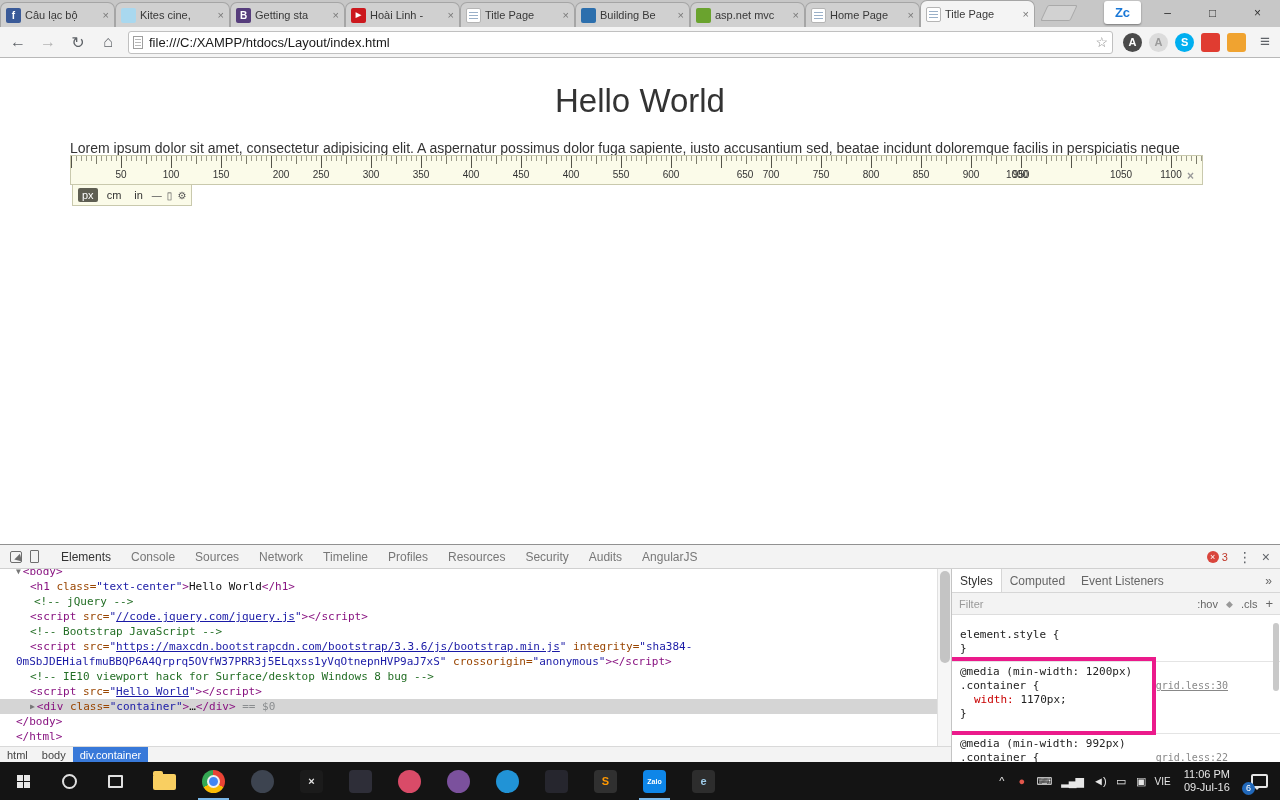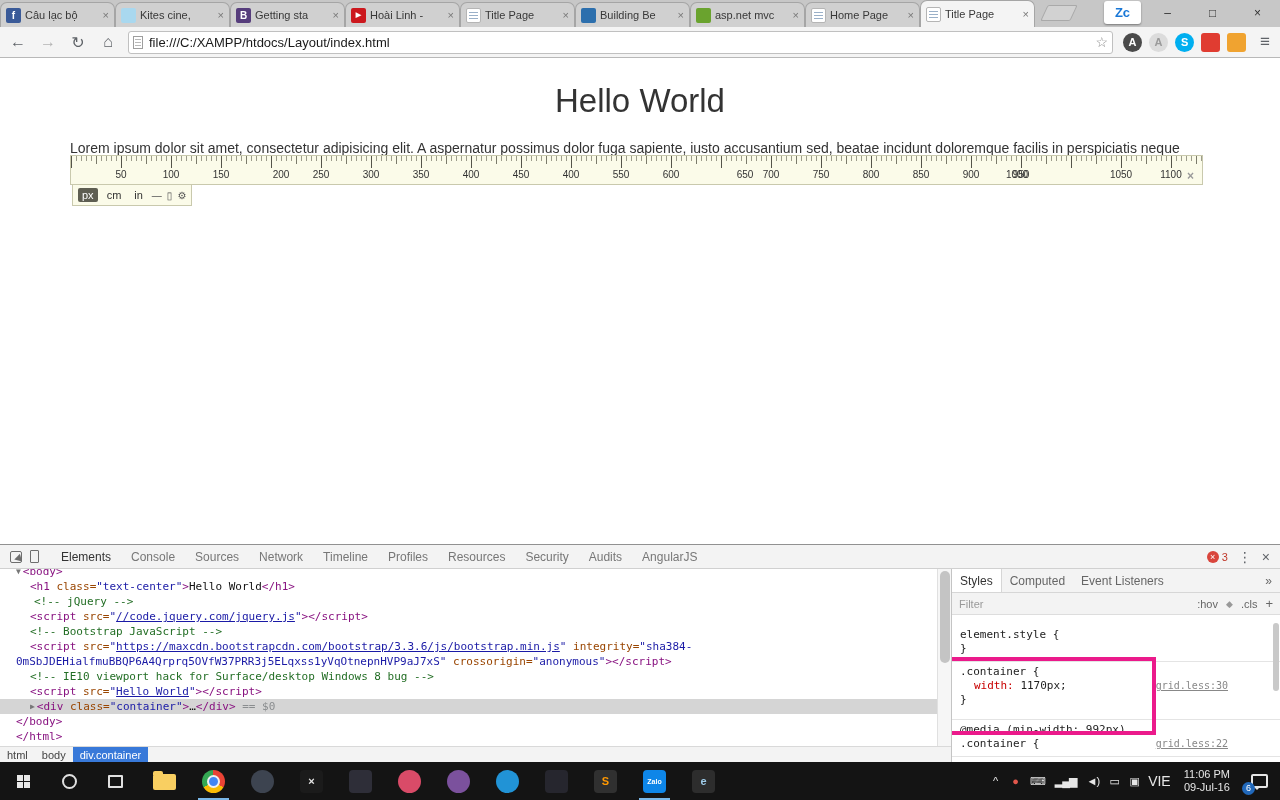--- a/index.html
+++ b/index.html
@@ -116,21 +116,21 @@
 .tb-app.running::after{content:"";position:absolute;left:9px;right:9px;bottom:0;height:2px;background:#7ab8e8}
 .ic-folder{width:23px;height:16px;background:#f9cf61;border-radius:2px;position:relative;margin-top:2px}
 .ic-folder::before{content:"";position:absolute;left:0;top:-3px;width:10px;height:4px;background:#f9cf61;border-radius:2px 2px 0 0}
 .ic-chrome{width:23px;height:23px;border-radius:50%;background:conic-gradient(#ea4335 0 120deg,#fbbc05 120deg 240deg,#34a853 240deg 360deg);position:relative}
 .ic-chrome::after{content:"";position:absolute;inset:5px;background:#4285f4;border:2px solid #f1f1f1;border-radius:50%}
 .ic-app{width:23px;height:23px;display:flex;align-items:center;justify-content:center;font-size:11px;font-weight:bold;color:#fff;overflow:hidden}
 .ic-app.circle{border-radius:50%}
 .ic-app.square{border-radius:4px}
 .tb-tray{margin-left:auto;display:flex;align-items:center;gap:10px;color:#e6e6e6;font-size:11px;padding-right:4px}
 .trayic{min-width:10px;text-align:center;letter-spacing:-1px}
-.tb-lang{color:#e6e6e6;font-size:14px;padding:0 5px}
+.tb-lang{color:#e6e6e6;font-size:10px;padding:0 5px}
 .tb-clock{color:#e6e6e6;font-size:11px;line-height:13px;text-align:center;padding:0 8px}
 .tb-action{width:42px;height:38px;position:relative;display:flex;align-items:center;justify-content:center}
 .bubble{width:17px;height:14px;border:2px solid #e6e6e6;border-radius:2px;position:relative}
 .bubble::after{content:"";position:absolute;left:1px;bottom:-7px;border:3px solid transparent;border-top-color:#e6e6e6}
 .badge{position:absolute;left:4px;bottom:5px;min-width:13px;height:13px;border-radius:50%;background:#2168ba;color:#fff;font-size:9px;line-height:13px;text-align:center}
 </style>
 </head>
 <body>
 
 <div class="screen">
@@ -317,20 +317,21 @@
           <span class="ss-plus">+</span>
         </span>
       </div>
       <div class="ss-content">
         <div class="rule">
           <div>element.style {</div>
           <div>}</div>
         </div>
         <div class="rule pad">
           <a class="lesslink">grid.less:30</a>
+          <div>@media (min-width: 1200px)</div>
           <div>.container {</div>
           <div><span class="pname">width:</span> <span class="pval">1170px;</span></div>
           <div>}</div>
         </div>
         <div class="rule">
           <a class="lesslink">grid.less:22</a>
           <div>@media (min-width: 992px)</div>
           <div>.container {</div>
         </div>
         <div class="pink-annotation"></div>

